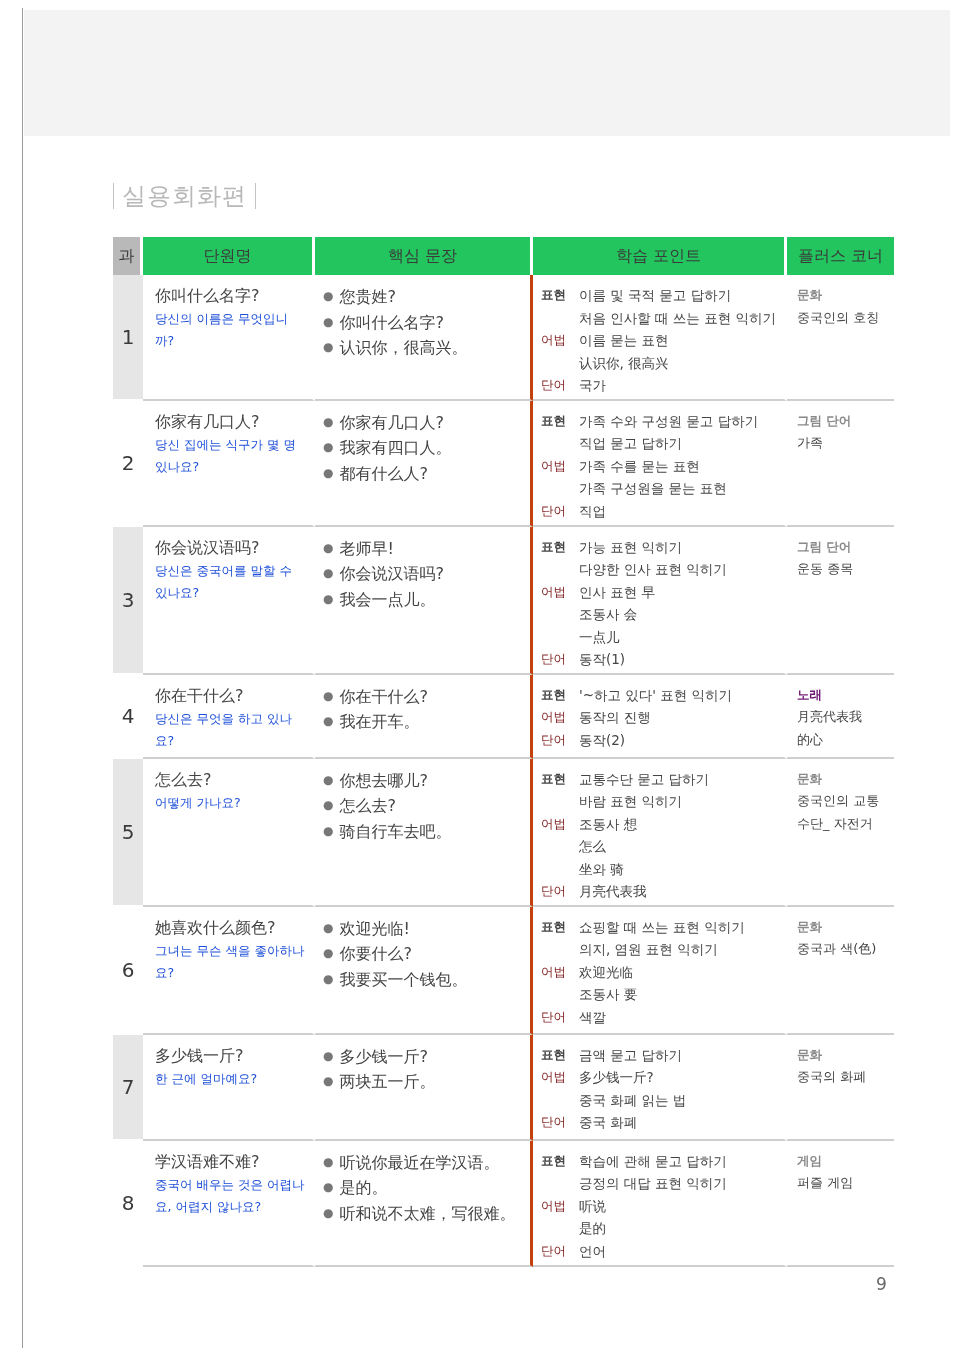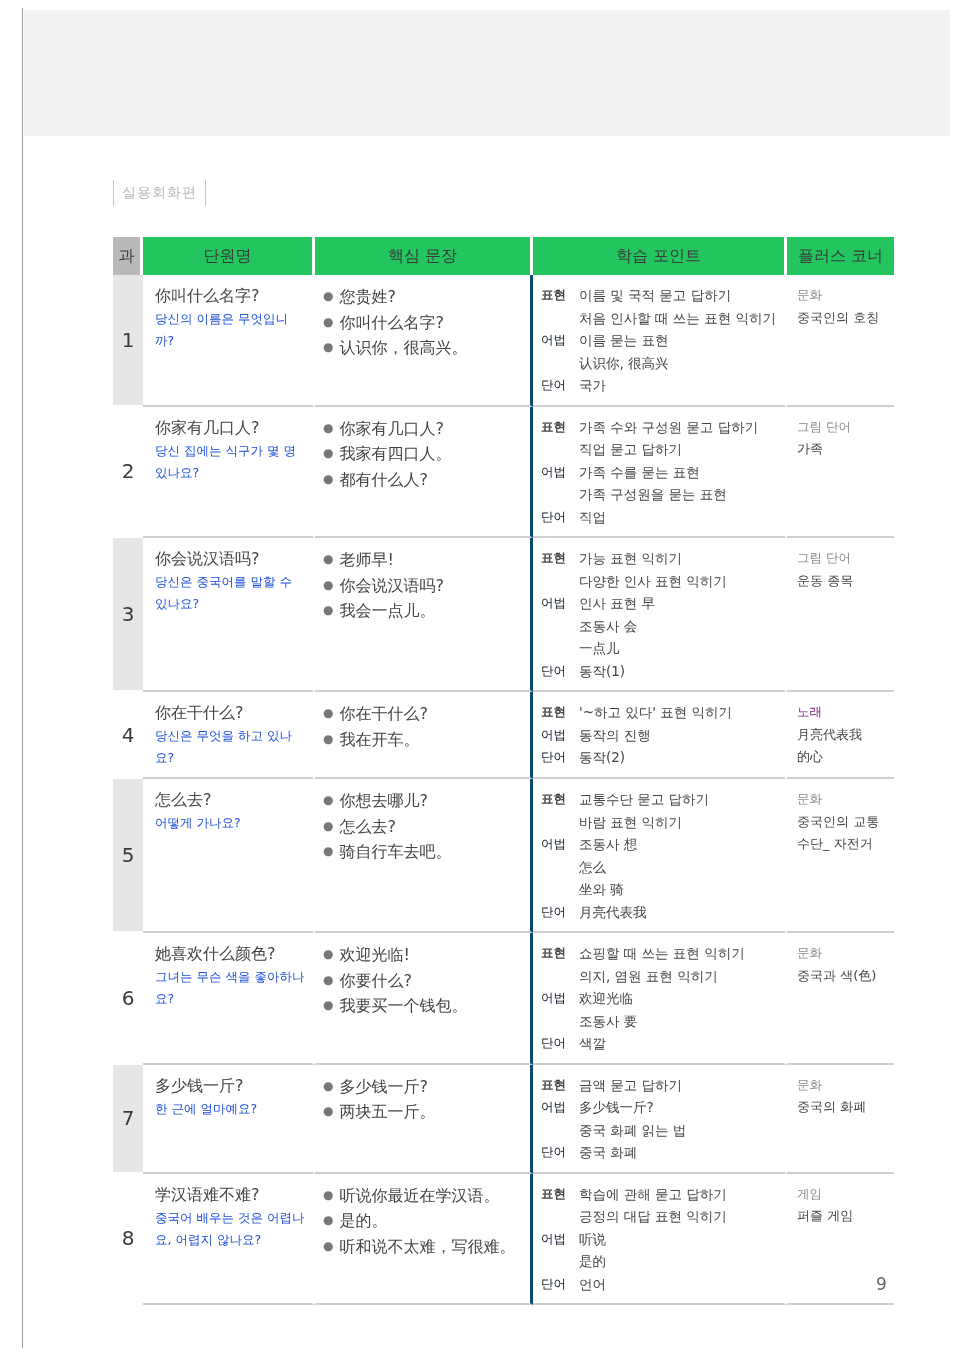--- a/index.html
+++ b/index.html
@@ -4,49 +4,49 @@
 <style>
   * { box-sizing: border-box; margin: 0; padding: 0; }
   html, body { width: 960px; height: 1356px; background: #ffffff; overflow: hidden; }
   body { position: relative; font-family: "DejaVu Sans", "Liberation Sans", sans-serif; color: #4a4a4a; }
 
   .spine { position: absolute; left: 22px; top: 8px; width: 1px; height: 1340px; background: #9a9a9a; }
   .top-band { position: absolute; left: 24px; top: 10px; width: 926px; height: 126px; background: #f3f3f3; }
 
   .section-title { position: absolute; left: 113px; top: 180px; display: flex; align-items: center; gap: 8px; }
   .section-title .bar { width: 1px; height: 26px; background: #c4c4c4; }
-  .section-title .txt { font-size: 14px; color: #b8b8b8; letter-spacing: 1px; }
+  .section-title .txt { font-size: 24px; color: #b8b8b8; letter-spacing: 1px; }
 
   table.toc { position: absolute; left: 113px; top: 237px; width: 781px; border-collapse: separate; border-spacing: 0; }
   table.toc th { height: 38px; font-weight: normal; font-size: 16px; color: #3a3a3a; background: #22c55e; border-right: 3px solid #ffffff; text-align: center; }
   table.toc th.h-num { background: #b9b9b9; width: 30px; }
   table.toc th:last-child { border-right: none; }
   table.toc col.c-num { width: 30px; }
   table.toc col.c-title { width: 172px; }
   table.toc col.c-key { width: 218px; }
   table.toc col.c-point { width: 254px; }
   table.toc col.c-plus { width: 107px; }
 
-  table.toc td { vertical-align: top; border-bottom: 2px solid #cfcfcf; padding-top: 9px; padding-bottom: 8px; }
+  table.toc td { vertical-align: top; border-bottom: 2px solid #cfcfcf; padding-top: 9px; padding-bottom: 2px; }
   table.toc td.num { background: #e6e6e6; border-bottom: 2px solid #ffffff; text-align: center; vertical-align: middle; font-size: 20px; color: #3a3a3a; padding: 0; }
   table.toc tr.row-even td.num { background: #ffffff; }
   table.toc td.title { padding-left: 12px; border-right: 3px solid #fff; }
-  table.toc td.key { padding-left: 8px; border-right: 3px solid #0c4a6e; }
+  table.toc td.key { padding-left: 8px; border-right: 3px solid #c2410c; }
   table.toc td.point { padding-left: 8px; border-right: 3px solid #fff; }
   table.toc td.plus { padding-left: 10px; }
 
   .zh-title { font-size: 16px; color: #444; line-height: 24px; }
   .ko-sub { font-size: 12.5px; color: #1d4ed8; line-height: 22px; padding-right: 6px; }
   .bullet { font-size: 16px; color: #444; line-height: 24.5px; white-space: nowrap; }
   .bullet .dot { color: #777; margin-right: 6px; font-size: 12px; vertical-align: 2px; }
 
   .pt-line { display: flex; font-size: 13.5px; line-height: 22.5px; color: #444; white-space: nowrap; align-items: flex-end; }
-  .pt-label { width: 38px; flex: 0 0 38px; color: #0f172a; font-size: 12.5px; }
+  .pt-label { width: 38px; flex: 0 0 38px; color: #7f1d1d; font-size: 12.5px; }
   .pt-label.bold { color: #444; font-weight: bold; }
-  .plus-cat { font-size: 12.5px; color: #8a8a8a; line-height: 22.5px; }
+  .plus-cat { font-size: 12.5px; color: #8a8a8a; line-height: 22.5px; font-weight: bold; }
   .plus-cat.faint { color: #701a75; }
   .plus-item { font-size: 13px; color: #444; line-height: 22.5px; }
 
   .page-number { position: absolute; left: 876px; top: 1274px; font-size: 17px; color: #666; }
 </style>
 </head>
 <body>
 
 <div class="spine"></div>
 <div class="top-band"></div>

